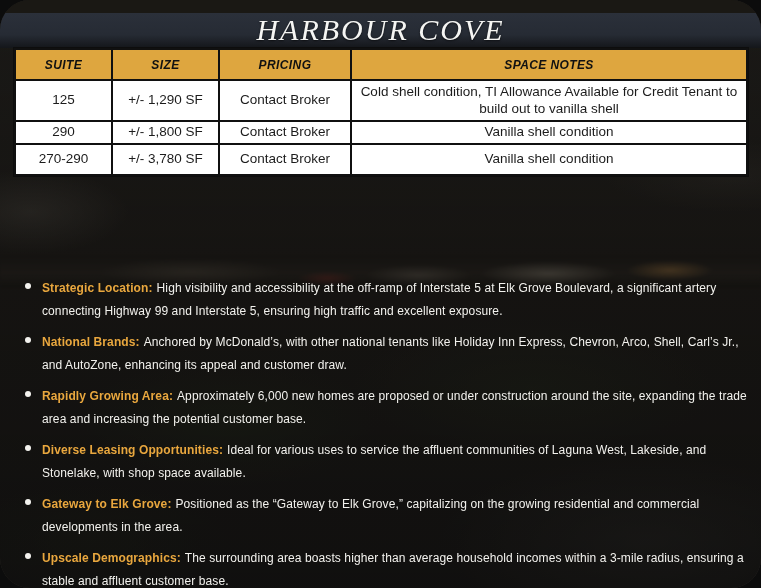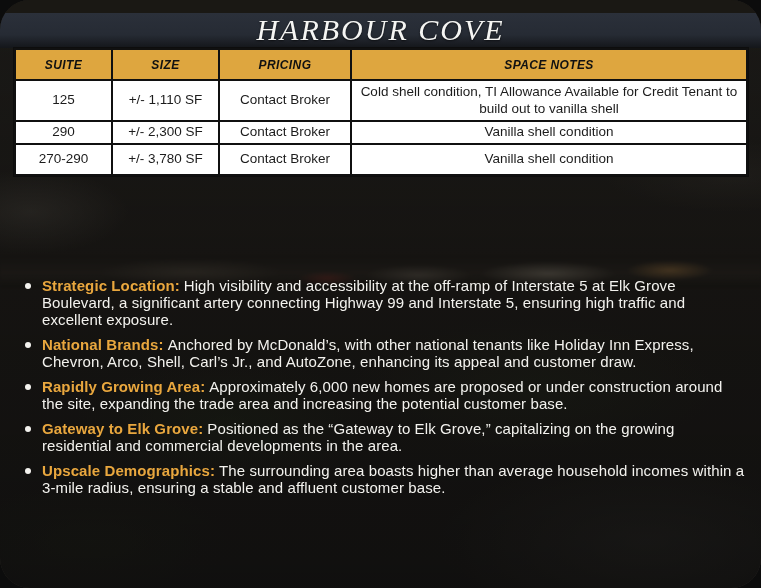--- a/index.html
+++ b/index.html
@@ -86,21 +86,21 @@
   tr.r3 td { height:19px;text-align:center; }
   tr.r4 td { height:31px; }
 
   
   ul.features {
     position:absolute; left:24px; top:277px; width:723px;
     list-style:none;
   }
   ul.features li {
     position:relative; padding-left:18px; margin-bottom:8px;
-    font-size:15px; line-height:17px; color:#f3f2ee;
+    font-size:12px; line-height:23px; color:#f3f2ee;
     letter-spacing:.1px;
   }
   ul.features li .dot {
     position:absolute; left:1px; top:6px;
     width:6px; height:6px; border-radius:50%;
     background:#f3f2ee;
   }
   ul.features li .h {
     color:#e9a73e; font-weight:bold; margin-right:4px;
   }
@@ -130,30 +130,30 @@
       <tr>
         <th>SUITE</th>
         <th>SIZE</th>
         <th>PRICING</th>
         <th>SPACE NOTES</th>
       </tr>
     </thead>
     <tbody>
   <tr class="r0">
     <td>125</td>
-    <td>+/- 1,110 SF</td>
+    <td>+/- 1,290 SF</td>
     <td>Contact Broker</td>
     <td>Cold shell condition, TI Allowance Available for Credit Tenant to build out to vanilla shell</td>
   </tr>
 
 
 
   <tr class="r3">
     <td>290</td>
-    <td>+/- 2,300 SF</td>
+    <td>+/- 1,800 SF</td>
     <td>Contact Broker</td>
     <td>Vanilla shell condition</td>
   </tr>
 
   <tr class="r4">
     <td>270-290</td>
     <td>+/- 3,780 SF</td>
     <td>Contact Broker</td>
     <td>Vanilla shell condition</td>
   </tr>
@@ -166,20 +166,23 @@
   </li>
 
   <li>
     <span class="dot"></span><span class="h">National Brands:</span><span>Anchored by McDonald’s, with other national tenants like Holiday Inn Express, Chevron, Arco, Shell, Carl’s Jr., and AutoZone, enhancing its appeal and customer draw.</span>
   </li>
 
   <li>
     <span class="dot"></span><span class="h">Rapidly Growing Area:</span><span>Approximately 6,000 new homes are proposed or under construction around the site, expanding the trade area and increasing the potential customer base.</span>
   </li>
 
+  <li>
+    <span class="dot"></span><span class="h">Diverse Leasing Opportunities:</span><span>Ideal for various uses to service the affluent communities of Laguna West, Lakeside, and Stonelake, with shop space available.</span>
+  </li>
 
   <li>
     <span class="dot"></span><span class="h">Gateway to Elk Grove:</span><span>Positioned as the “Gateway to Elk Grove,” capitalizing on the growing residential and commercial developments in the area.</span>
   </li>
 
   <li>
     <span class="dot"></span><span class="h">Upscale Demographics:</span><span>The surrounding area boasts higher than average household incomes within a 3-mile radius, ensuring a stable and affluent customer base.</span>
   </li>
 </ul>
 

